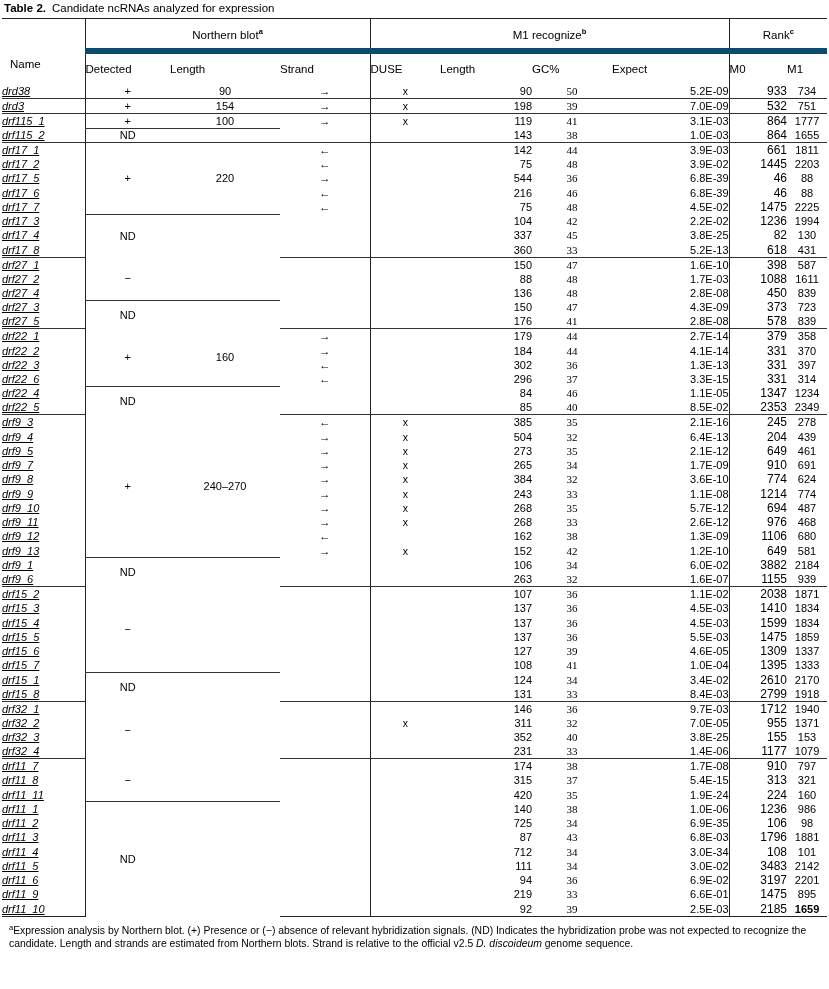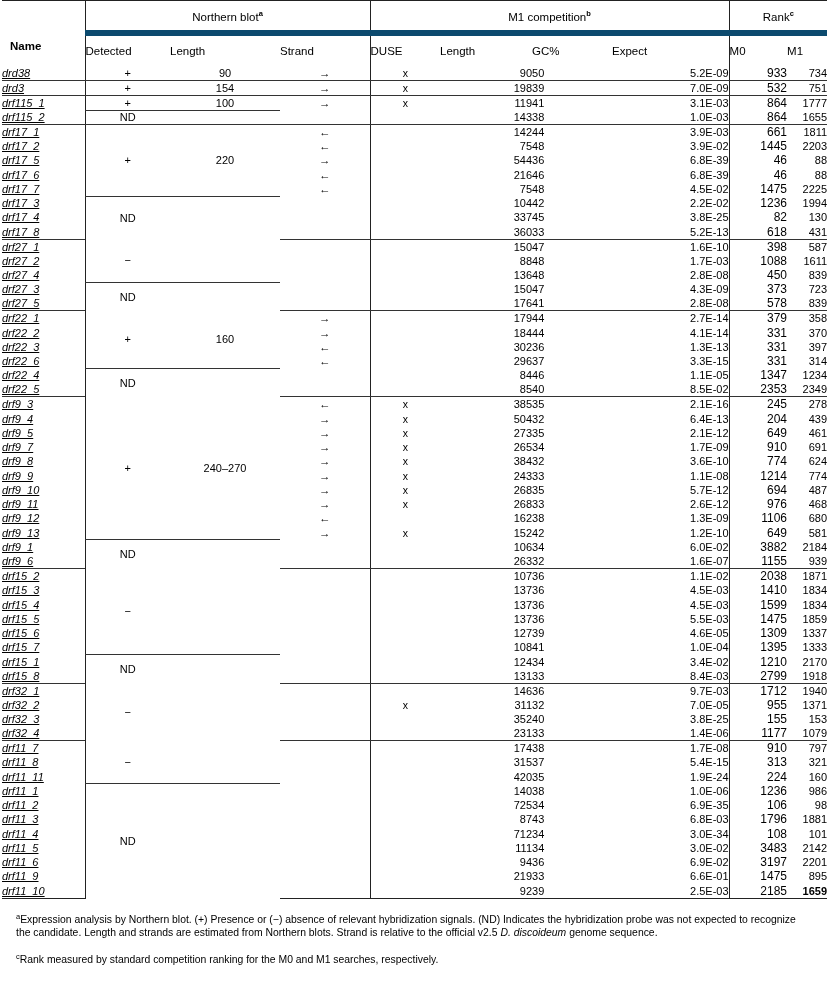--- a/index.html
+++ b/index.html
@@ -46,41 +46,41 @@
     border-bottom:6px solid #0c4a6e;
   }
   .hdr-sub{
     text-align:left;
     font-weight:bold;
     font-size:11.5px;
     height:30px;
   }
   .hdr-name{
     text-align:left;
-    font-weight:bold;
+    font-weight:normal;
     font-size:11.5px;
     padding-left:8px;
     margin-top:24px;
   }
   .vl{border-left:1.2px solid #222;}
   .sup{font-size:7.5px;vertical-align:super;font-weight:bold;}
 
   
   tr.drow{height:14.28px;}
   td.c-name{
     font-style:italic;font-size:11px;
     padding-left:12px;text-align:left;white-space:nowrap;text-decoration:underline;
   }
   td.c-strand{text-align:center;font-size:11.5px;}
   td.c-duse{text-align:center;font-size:10.5px;}
   td.c-mlen{text-align:right;font-size:11px;padding-right:34px;}
-  td.c-gc{text-align:left;font-size:11px;padding-right:32px;}
+  td.c-gc{text-align:center;font-size:11px;padding-right:32px;font-family:Liberation Serif, serif;}
   td.c-exp{text-align:right;font-size:11px;padding-right:22px;}
   td.c-m0{text-align:right;font-size:12px;padding-right:26px;}
-  td.c-m1{text-align:right;font-size:11px;padding-right:14px;}
+  td.c-m1{text-align:center;font-size:11px;padding-right:14px;}
 
   
   tr.grp-end > td{border-bottom:1.5px solid #333;}
 
   
   .nb-underline{
     border-bottom:1.6px solid #333;
   }
 
   
@@ -89,29 +89,32 @@
   }
 
   
   .notes{
     margin-top:5px;
     font-size:10.4px;
     line-height:12.4px;
     padding:0 3px 0 2px;
     text-align:left;
   }
-  .notes p{margin:12px;padding:0;}
+  .notes p{margin:5px;padding:0;}
   .notes .fsup{font-size:7.5px;vertical-align:super;}
   .notes i{font-style:italic;}
 </style>
 </head>
 <body>
 
 <div class="page">
 
+  <div class="caption">
+    <span class="cap-label">Table 2.</span><span class="cap-text">Candidate ncRNAs analyzed for expression</span>
+  </div>
 
   <table class="tbl">
     <colgroup>
       <col style="width:83px">
       <col style="width:85px">
       <col style="width:110px">
       <col style="width:90px">
       <col style="width:70px">
       <col style="width:92px">
       <col style="width:80px">
@@ -122,21 +125,21 @@
 
     <thead>
       <tr>
         <td class="rule-top" rowspan="2">
           <div class="hdr-name"><span>Name</span></div>
         </td>
         <td class="rule-top hdr-span vl" colspan="3">
           <span>Northern blot</span><span class="sup">a</span>
         </td>
         <td class="rule-top hdr-span vl" colspan="4">
-          <span>M1 competition</span><span class="sup">b</span>
+          <span>M1 recognize</span><span class="sup">b</span>
         </td>
         <td class="rule-top hdr-span vl" colspan="2">
           <span>Rank</span><span class="sup">c</span>
         </td>
       </tr>
       <tr>
         <td class="hdr-sub vl">Detected</td>
         <td class="hdr-sub">Length</td>
         <td class="hdr-sub">Strand</td>
         <td class="hdr-sub vl">DUSE</td>
@@ -587,21 +590,21 @@
         </tr>
         <tr class="drow">
           <td class="c-name">drf15_1</td>
           <td class="nb-block vl" rowspan="2">ND</td>
           <td class="nb-block" rowspan="2"></td>
           <td class="c-strand"></td>
           <td class="c-duse vl"></td>
           <td class="c-mlen">124</td>
           <td class="c-gc">34</td>
           <td class="c-exp">3.4E-02</td>
-          <td class="c-m0 vl">1210</td>
+          <td class="c-m0 vl">2610</td>
           <td class="c-m1">2170</td>
         </tr>
         <tr class="drow grp-end">
           <td class="c-name">drf15_8</td>
           <td class="c-strand"></td>
           <td class="c-duse vl"></td>
           <td class="c-mlen">131</td>
           <td class="c-gc">33</td>
           <td class="c-exp">8.4E-03</td>
           <td class="c-m0 vl">2799</td>
@@ -761,16 +764,15 @@
           <td class="c-gc" style="border-bottom: 1.6px solid rgb(34, 34, 34);">39</td>
           <td class="c-exp" style="border-bottom: 1.6px solid rgb(34, 34, 34);">2.5E-03</td>
           <td class="c-m0 vl" style="border-bottom: 1.6px solid rgb(34, 34, 34);">2185</td>
           <td class="c-m1" style="border-bottom: 1.6px solid rgb(34, 34, 34); font-weight: bold;">1659</td>
         </tr>
       </tbody>
   </table>
 
   <div class="notes" id="notes">
       <p><span class="fsup">a</span><span>Expression analysis by Northern blot. (+) Presence or (−) absence of relevant hybridization signals. (ND) Indicates the hybridization probe was not expected to recognize the candidate. Length and strands are estimated from Northern blots. Strand is relative to the official v2.5 </span><i>D. discoideum</i><span> genome sequence.</span></p>
-      <p><span class="fsup">c</span><span>Rank measured by standard competition ranking for the M0 and M1 searches, respectively.</span></p>
     </div>
 
 </div>
 
 </body></html>

